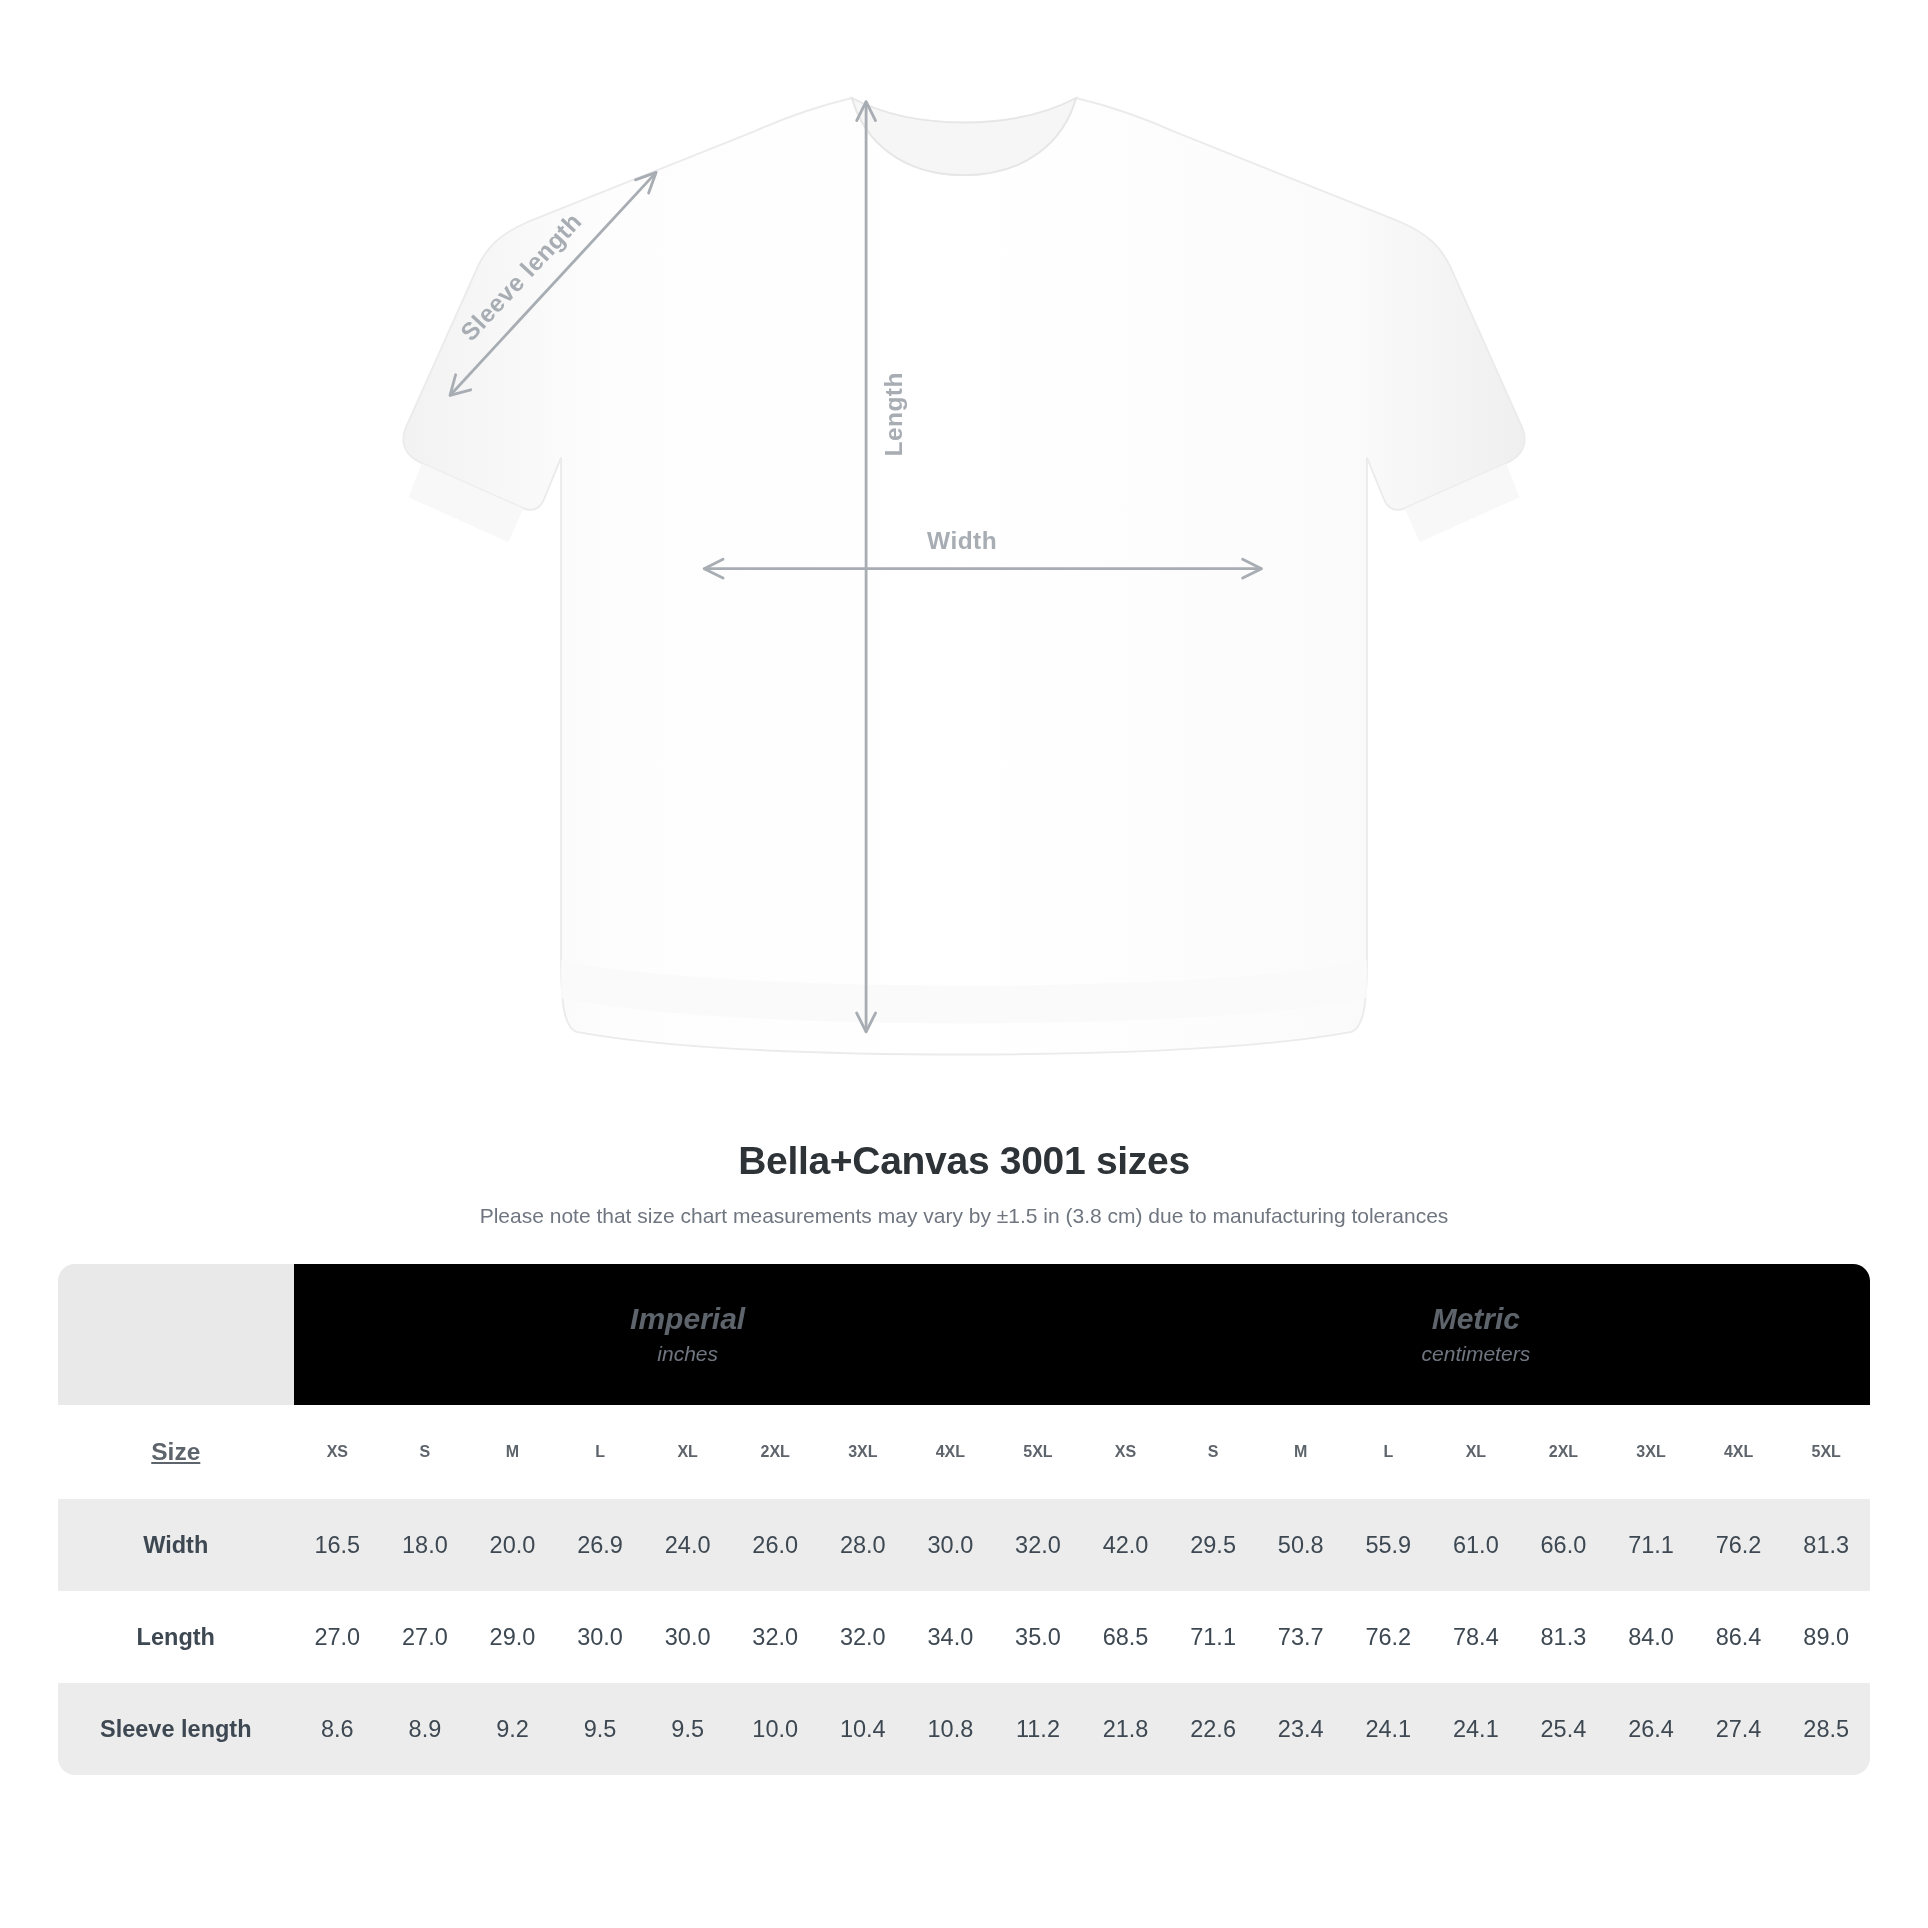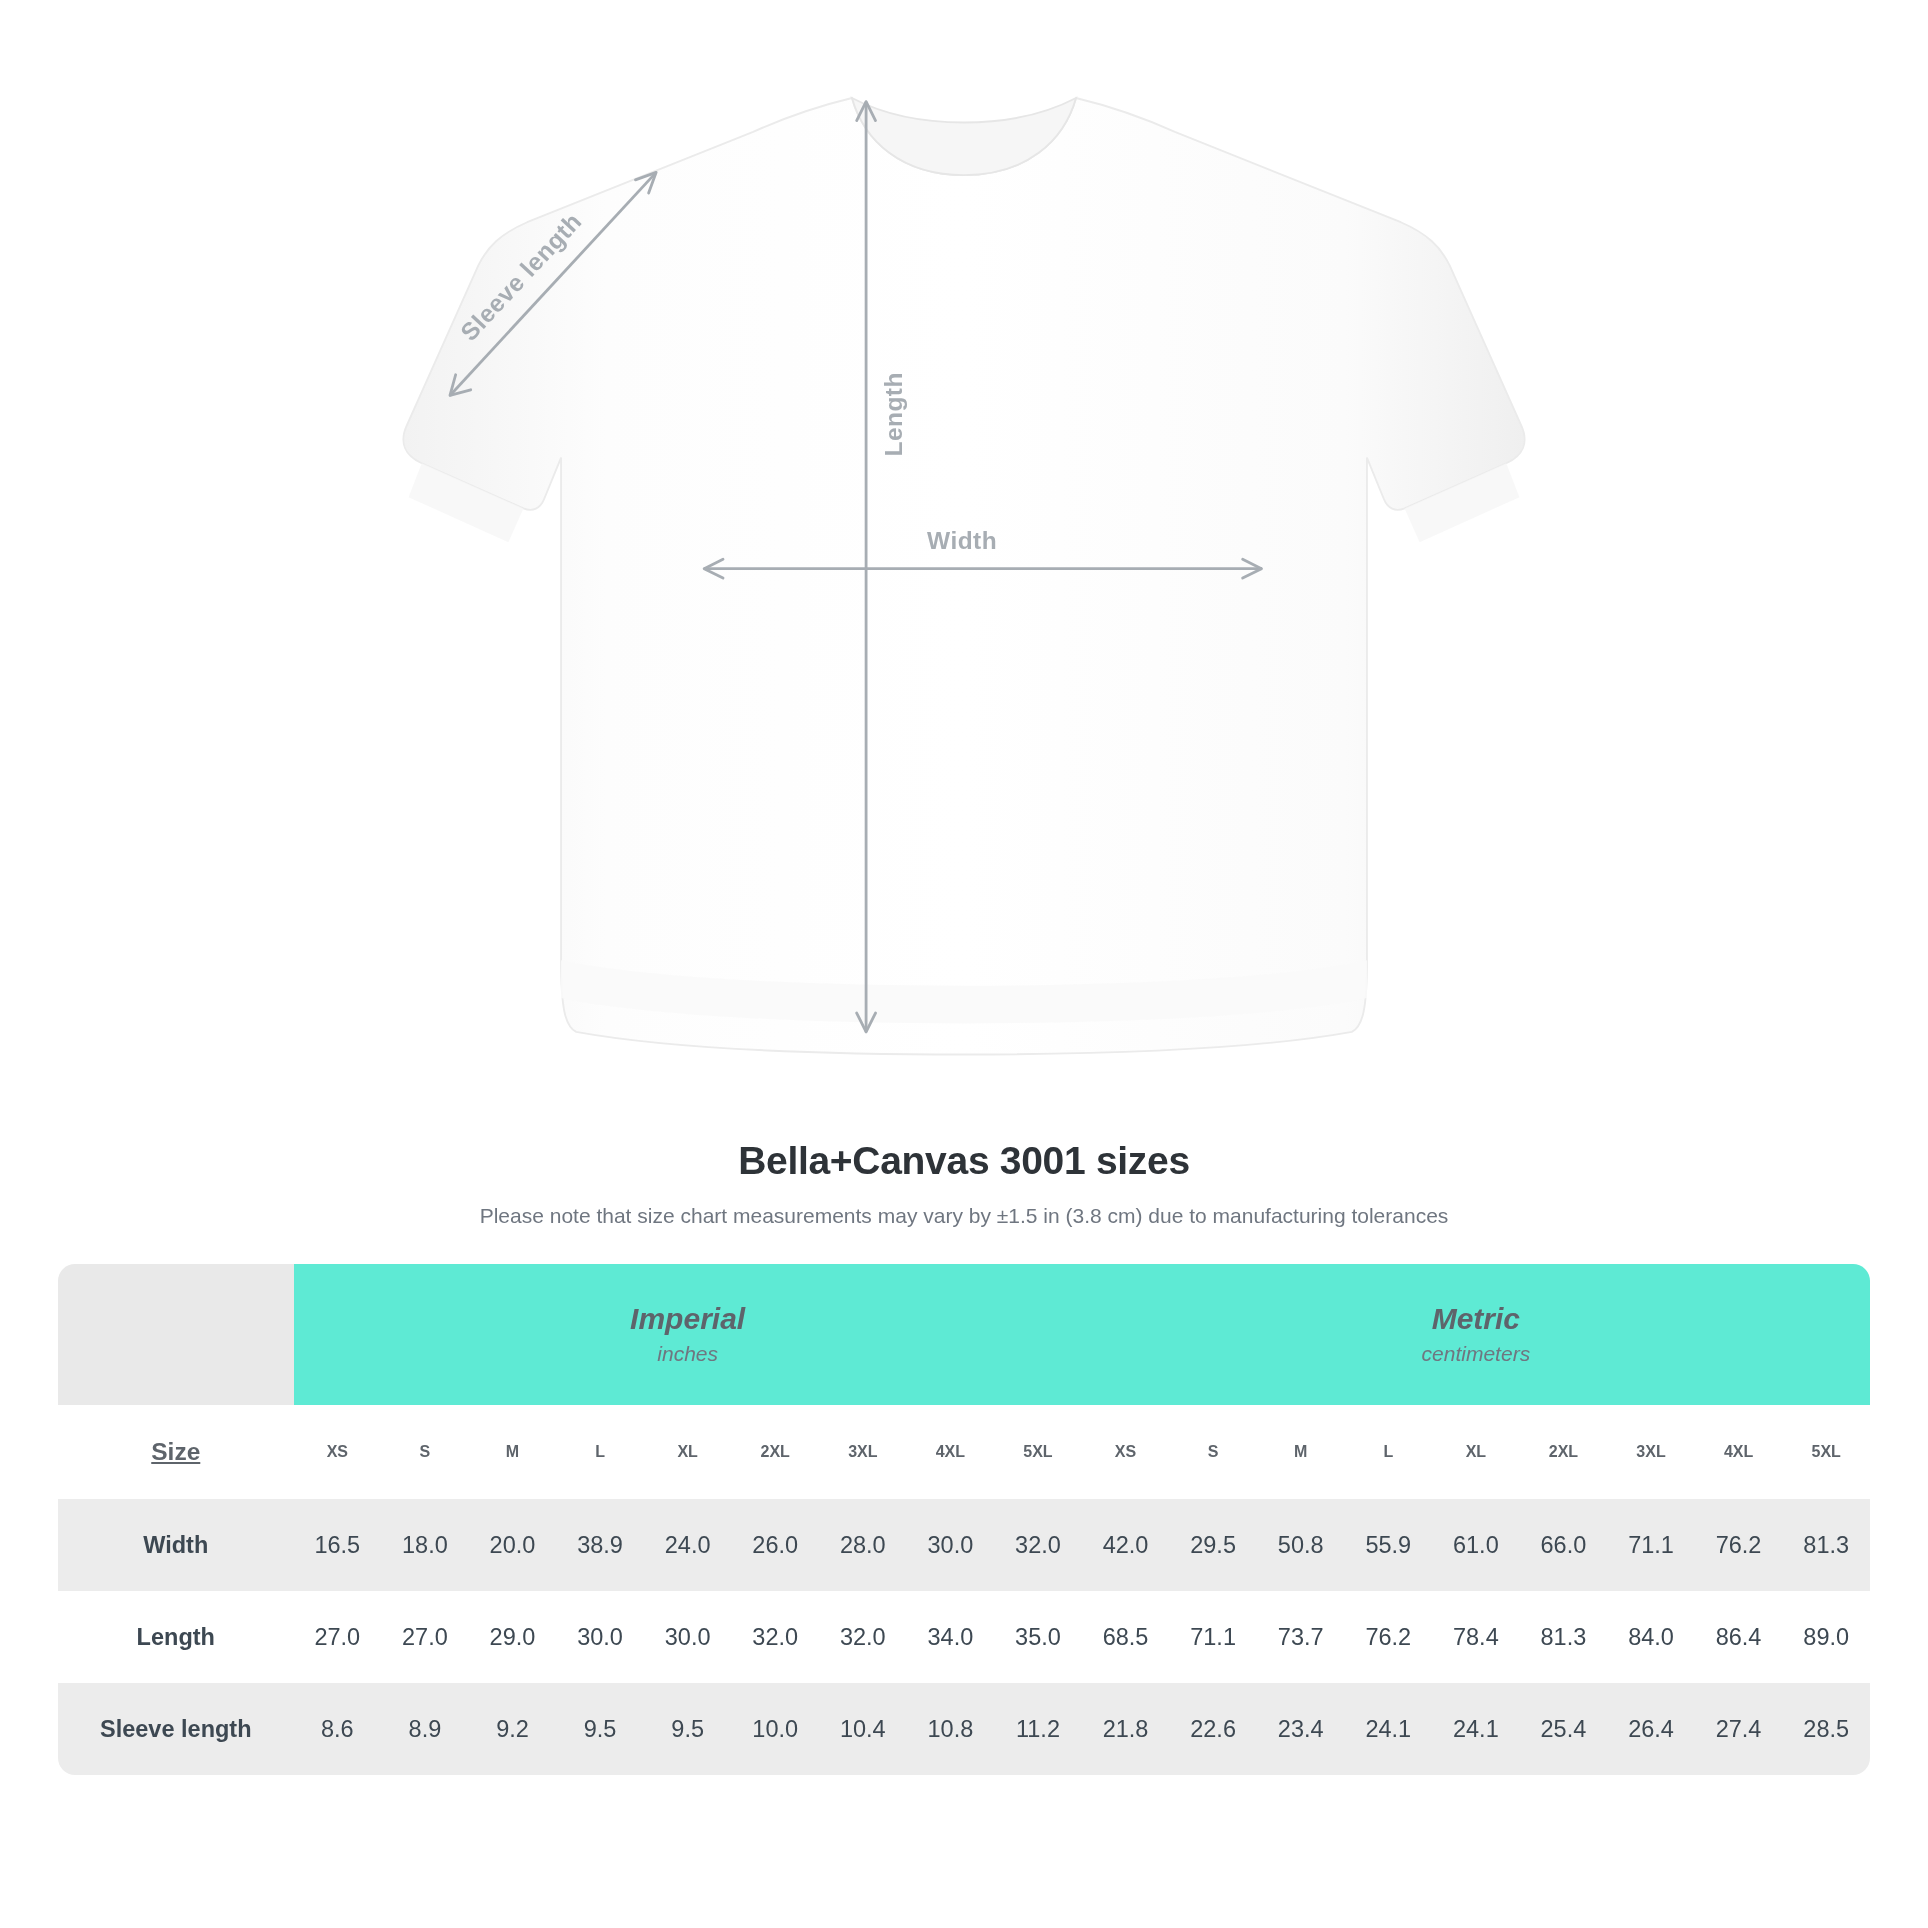--- a/index.html
+++ b/index.html
@@ -73,21 +73,21 @@
     text-align: center;
     vertical-align: middle;
     font-size: 23.5px;
     color: #3d4852;
     border: none;
     padding: 0;
     height: 90px;
   }
   
   tr.unit-row td {
-    background: #5eead4;
+    background: #000000;
     height: 141px;
   }
   tr.unit-row td.corner {
     background: #e9e9e9;
   }
   .unit-name {
     font-size: 30px;
     font-weight: bold;
     font-style: italic;
     color: #5e646b;
@@ -247,21 +247,21 @@
           <td>3XL</td>
           <td>4XL</td>
           <td>5XL</td>
         </tr>
 
         <tr class="data-row shaded">
           <td class="rowlabel">Width</td>
           <td>16.5</td>
           <td>18.0</td>
           <td>20.0</td>
-          <td>38.9</td>
+          <td>26.9</td>
           <td>24.0</td>
           <td>26.0</td>
           <td>28.0</td>
           <td>30.0</td>
           <td>32.0</td>
           <td>42.0</td>
           <td>29.5</td>
           <td>50.8</td>
           <td>55.9</td>
           <td>61.0</td>

